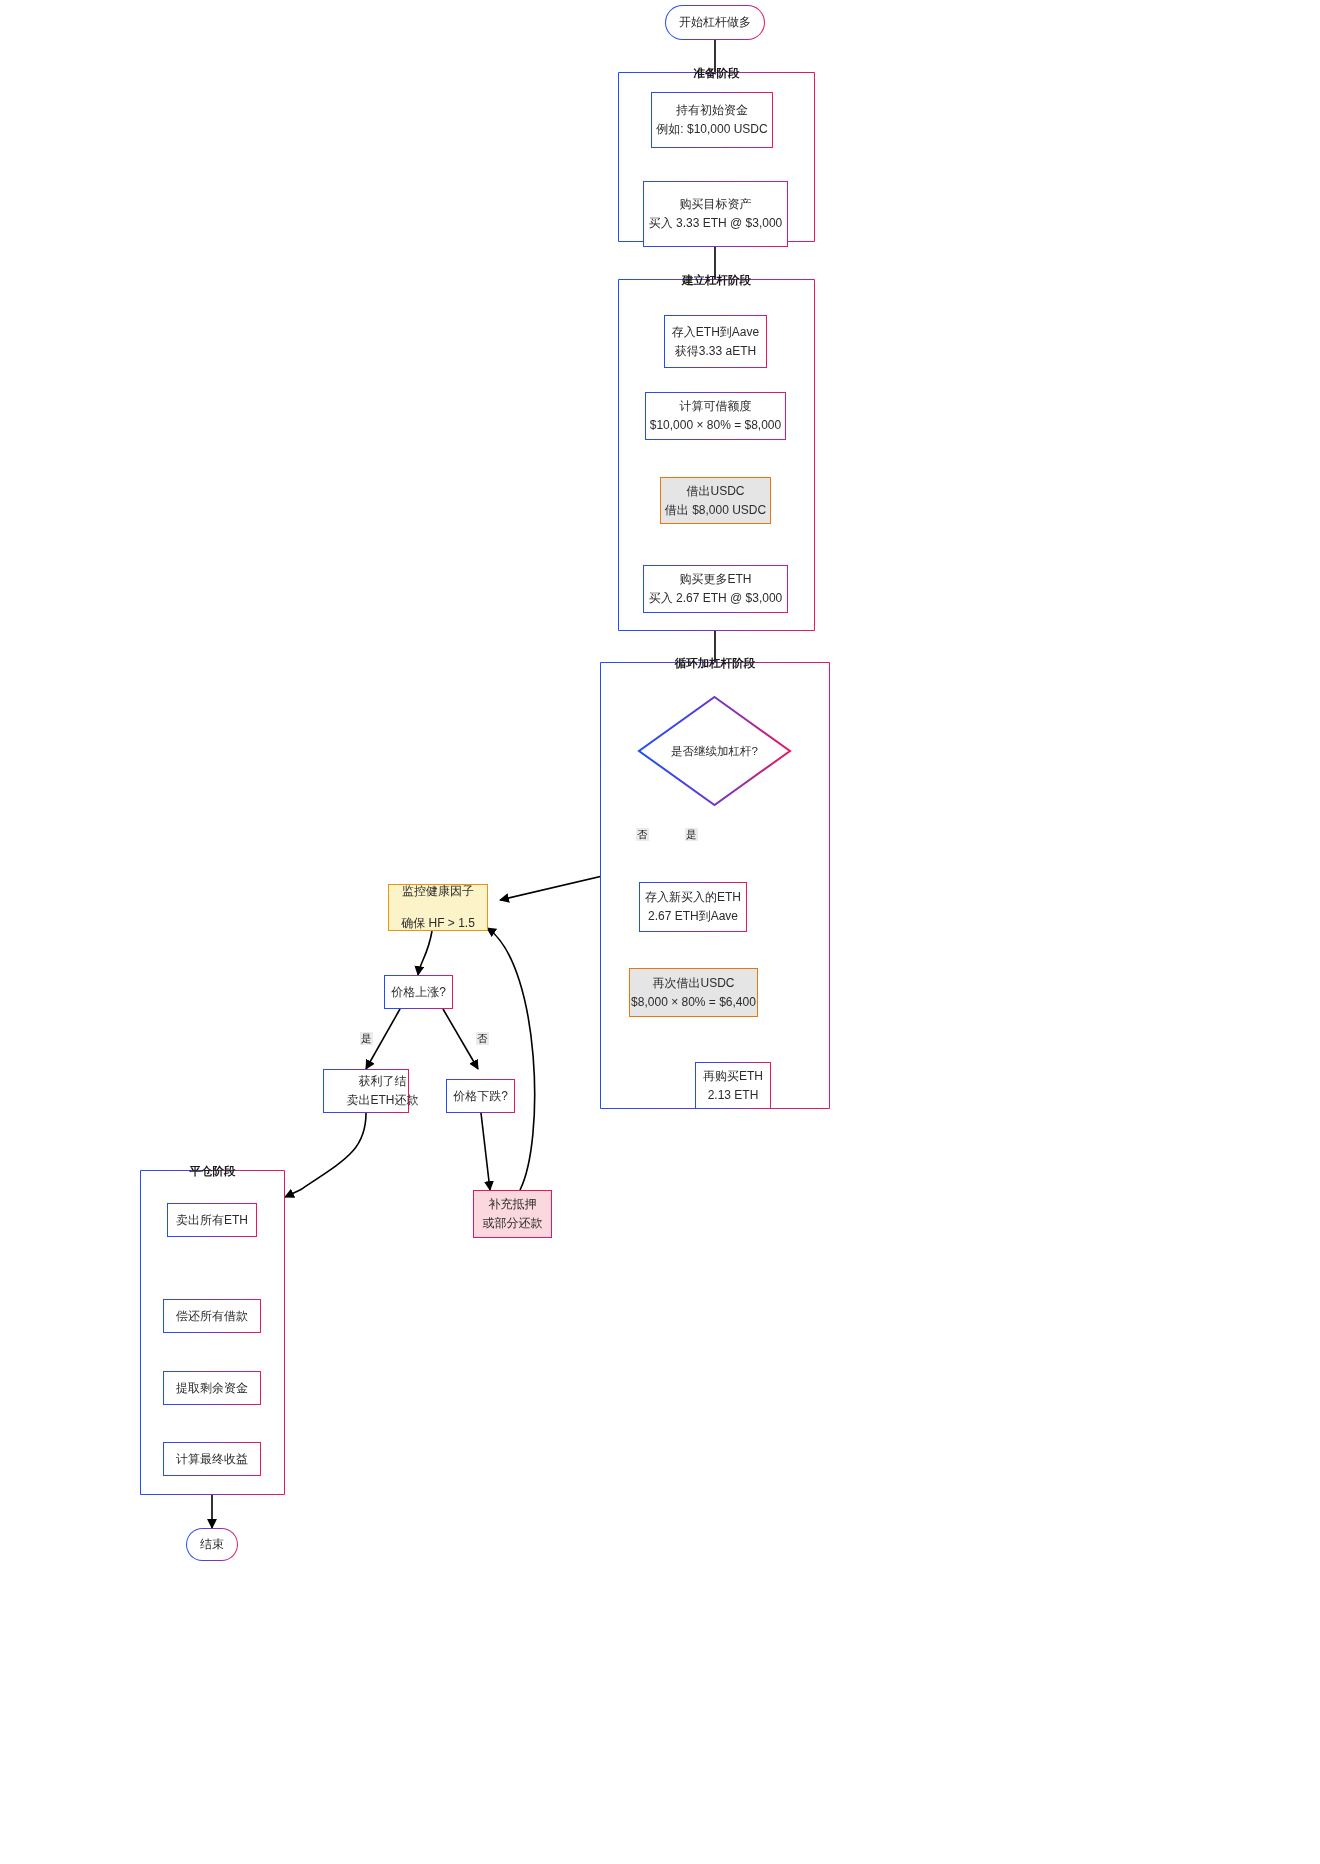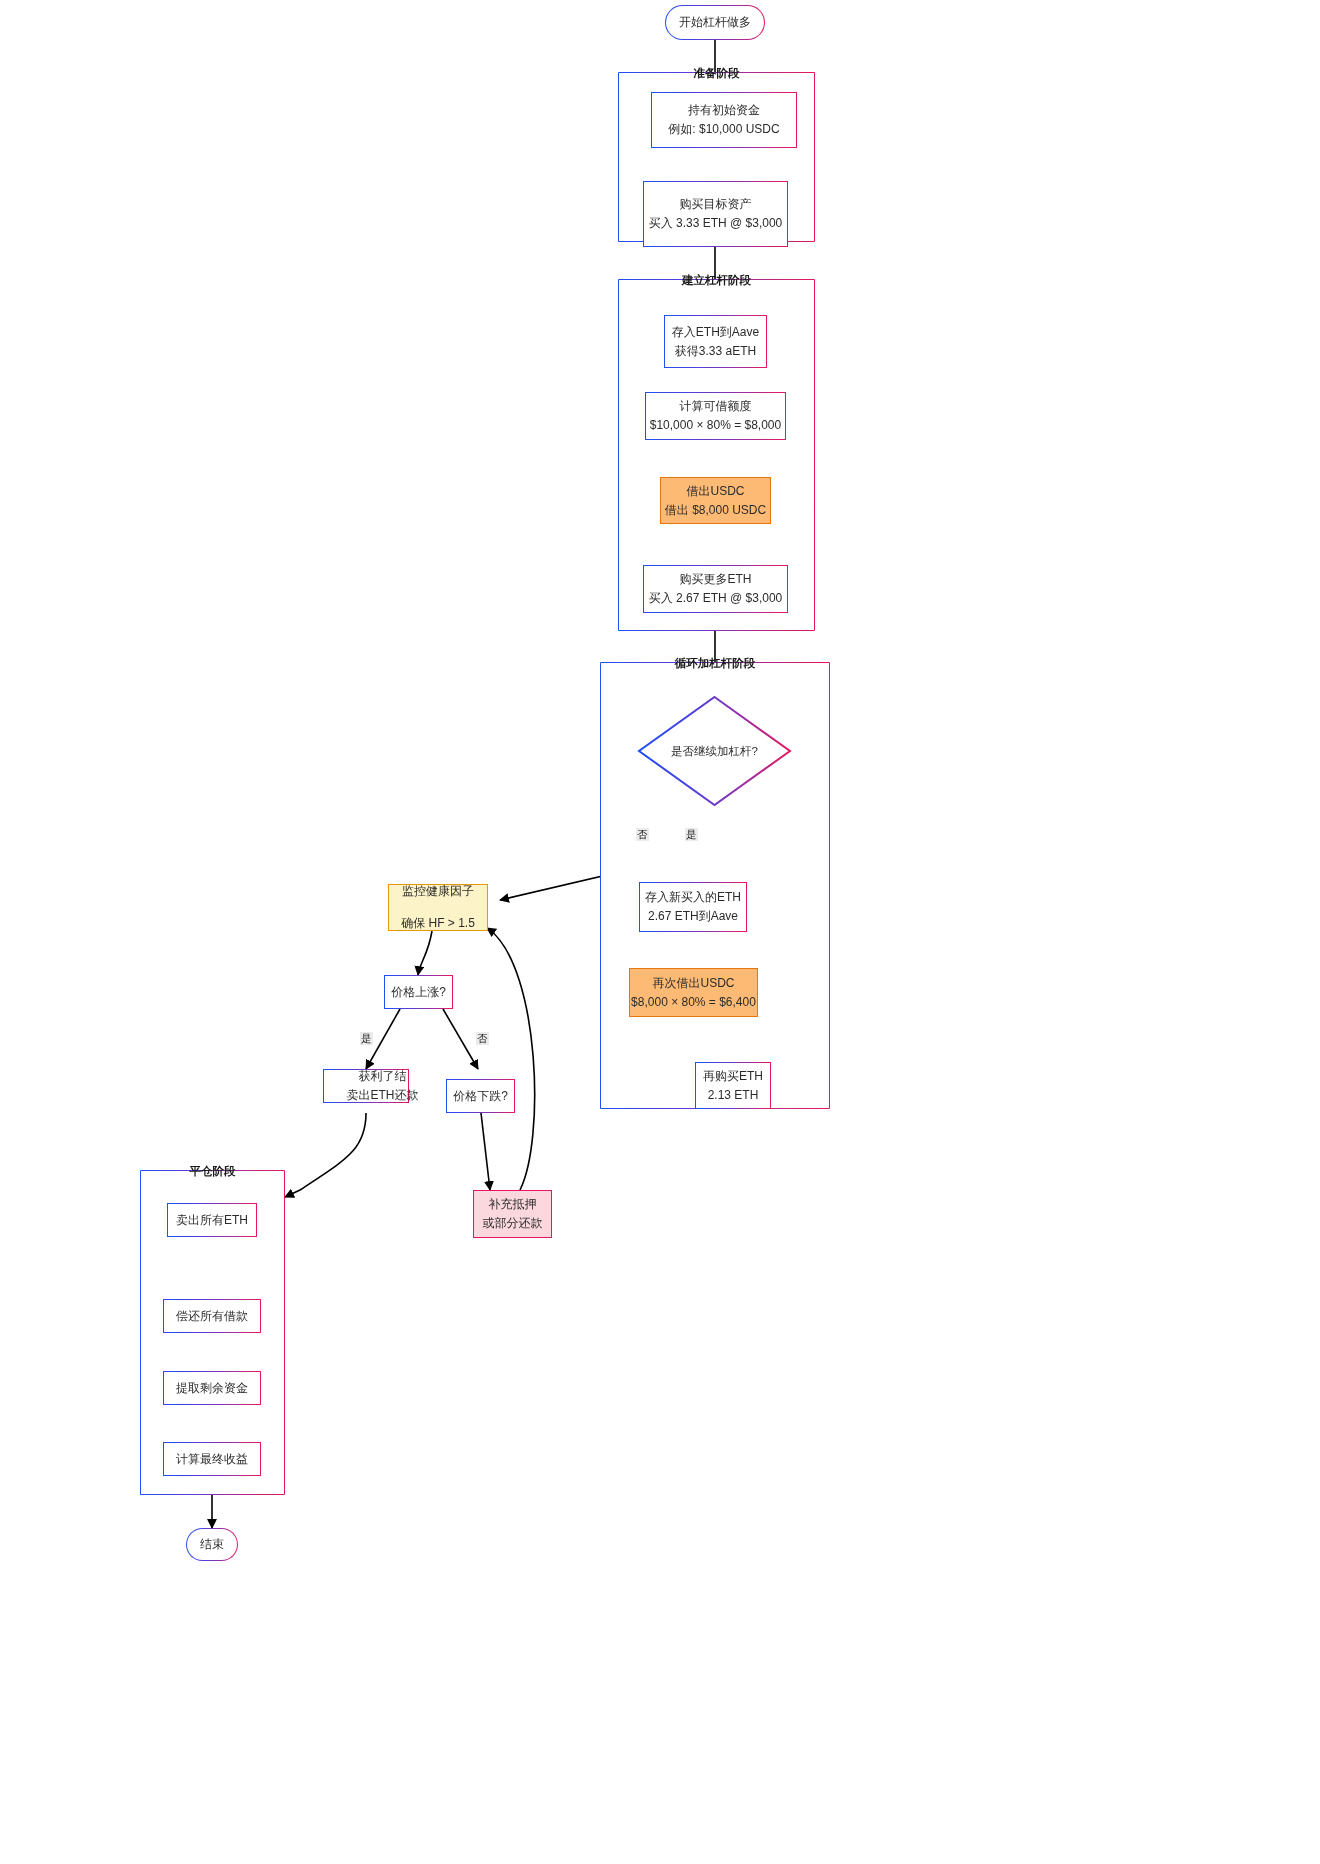--- a/index.html
+++ b/index.html
@@ -25,21 +25,21 @@
         white-space:nowrap;}
 
   .node.grad{border:1.7px solid transparent;
         background:linear-gradient(#fff,#fff) padding-box,
                    linear-gradient(90deg,#1f4ff5 0%,#4b40e3 30%,#9c2da4 70%,#e8175d 100%) border-box;}
 
   .node.stadium{border:1.7px solid transparent;border-radius:26px;
         background:linear-gradient(#fff,#fff) padding-box,
                    linear-gradient(90deg,#1f4ff5 0%,#4b40e3 30%,#9c2da4 70%,#e8175d 100%) border-box;}
 
-  .node.orange{background:#fdba74;border:1.9px solid #e8760c;}
+  .node.orange{background:#e5e5e5;border:1.9px solid #e8760c;}
   .node.yellow{background:#fcf3c8;border:1.9px solid #e8960c;gap:13px;}
   .node.pink  {background:#fbd8de;border:1.9px solid #e8175d;}
 
   
   .diamond{position:absolute;display:flex;align-items:center;justify-content:center;}
   .diamond .dshape{position:absolute;inset:0;}
   .diamond .dlabel{position:relative;z-index:2;font-size:11.5px;color:#2b2b2b;white-space:nowrap;}
 
   
   .elabel{position:absolute;font-size:10.5px;color:#1b1b1b;background:#ebebeb;
@@ -113,21 +113,21 @@
 
 
   <div class="cluster" style="left:140px;top:1170px;width:145px;height:325px;">
     <div class="cluster-title">平仓阶段</div>
   </div>
 
   <div class="node stadium" style="left:665px;top:5px;width:100px;height:35px;">
     <span>开始杠杆做多</span>
   </div>
 
-  <div class="node grad" style="left:651px;top:92px;width:146px;height:56px;">
+  <div class="node grad" style="left:651px;top:92px;width:122px;height:56px;">
     <span>持有初始资金</span>
     <span>例如: $10,000 USDC</span>
   </div>
 
   <div class="node grad" style="left:643px;top:181px;width:145px;height:66px;">
     <span>购买目标资产</span>
     <span>买入 3.33 ETH @ $3,000</span>
   </div>
 
   <div class="node grad" style="left:664px;top:315px;width:103px;height:53px;">
@@ -180,21 +180,21 @@
     <span>确保 HF &gt; 1.5</span>
   </div>
 
   <div class="node grad" style="left:384px;top:975px;width:69px;height:34px;">
     <span>价格上涨?</span>
   </div>
 
   <div class="elabel" style="left:360px;top:1032px;">是</div>
   <div class="elabel" style="left:476px;top:1032px;">否</div>
 
-  <div class="node grad" style="left:323px;top:1069px;width:86px;height:34px;padding-left:33px;">
+  <div class="node grad" style="left:323px;top:1069px;width:86px;height:44px;padding-left:33px;">
     <span>获利了结</span>
     <span>卖出ETH还款</span>
   </div>
 
   <div class="node grad" style="left:446px;top:1079px;width:69px;height:34px;">
     <span>价格下跌?</span>
   </div>
 
   <div class="node pink" style="left:473px;top:1190px;width:79px;height:48px;">
     <span>补充抵押</span>

